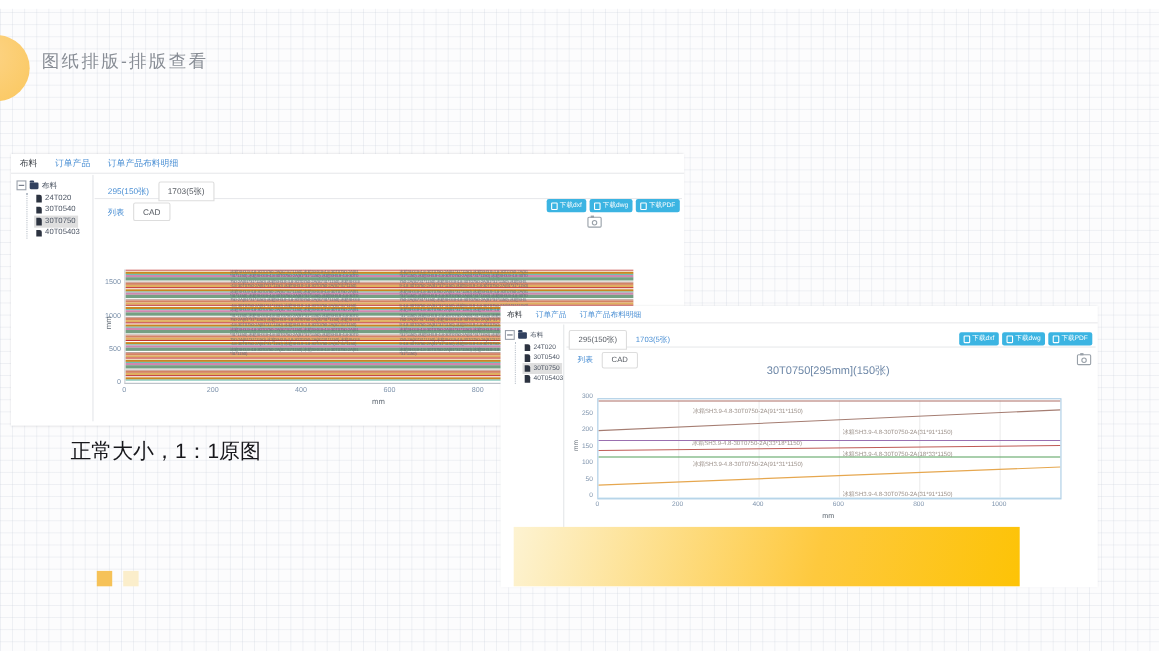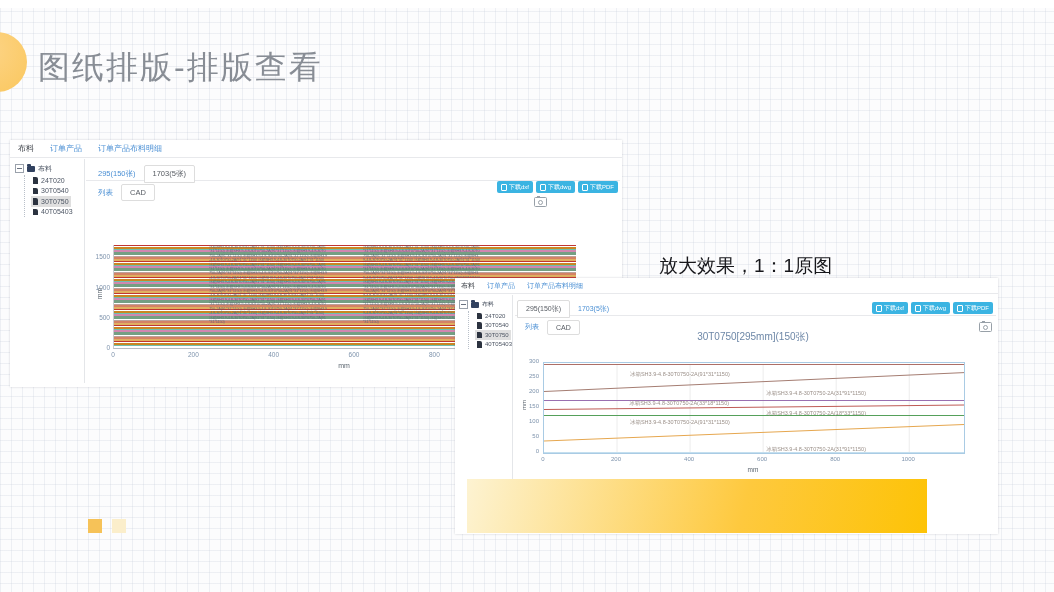--- a/index.html
+++ b/index.html
@@ -4,21 +4,21 @@
 <style>
   html,body{margin:0;padding:0;background:#e9e9ec}
   #slide{position:relative;width:1054px;height:592px;overflow:hidden;
     background-color:#fcfcfd;
     background-image:linear-gradient(rgba(203,209,221,.30) 1px,transparent 1px),
                      linear-gradient(90deg,rgba(203,209,221,.30) 1px,transparent 1px);
     background-size:11px 11px;
     font-family:"Liberation Sans","DejaVu Sans",sans-serif;}
   .topstrip{position:absolute;top:0;left:0;right:0;height:8px;background:#fff}
   .circle{position:absolute;left:-33px;top:32px;width:60px;height:60px;border-radius:50%}
-  .slide-title{position:absolute;left:38px;top:46px;font-size:32px;color:#888d95;letter-spacing:2px}
+  .slide-title{position:absolute;left:38px;top:46px;font-size:16px;color:#888d95;letter-spacing:2px}
   .caption{position:absolute;font-size:19px;color:#17171b}
   .sq{position:absolute;width:14px;height:14px}
   .bar{position:absolute;left:467px;top:479px;width:460px;height:54px;z-index:6}
 
   .panel{position:absolute;background:#fff;box-shadow:0 0 2px rgba(90,98,110,.28)}
   #p1{left:10px;top:140px;width:612px;height:247px;z-index:2}
   #p2{left:455px;top:278px;width:543px;height:256px;z-index:4}
 
   .toptabs{position:absolute;display:flex;gap:16px;font-size:8px;color:#4a8fd4;white-space:nowrap}
   #p2 .toptabs{font-size:7px;gap:12px}
@@ -308,18 +308,18 @@
         <span class="tick" style="left: 151.043px; top: 178px;">200</span>
         <span class="tick" style="left: 224.087px; top: 178px;">400</span>
         <span class="tick" style="left: 297.13px; top: 178px;">600</span>
         <span class="tick" style="left: 370.174px; top: 178px;">800</span>
         <span class="tick" style="left: 443.217px; top: 178px;">1000</span>
       </div>
     <div class="alabel ylab" style="left:64px;top:124px;font-size:6px">mm</div>
     <div class="alabel" style="left:88px;top:188px;width:420px;text-align:center;font-size:6.5px">mm</div>
   </div>
 
-  <div class="caption" style="left:659px;top:253px">放大效果，1：1原图</div>
+  <div class="caption" style="left:64px;top:397px">正常大小，1：1原图</div>
 
   <div class="bar" id="bar" style="background: linear-gradient(103deg, rgb(253, 243, 210) 0%, rgb(254, 201, 62) 60%, rgb(253, 195, 6) 100%);"></div>
   <div class="sq" id="sq1" style="left: 88px; top: 519px; background: rgb(246, 194, 88);"></div>
   <div class="sq" id="sq2" style="left: 112px; top: 519px; background: rgb(251, 238, 203);"></div>
 </div>
 
 </body></html>

